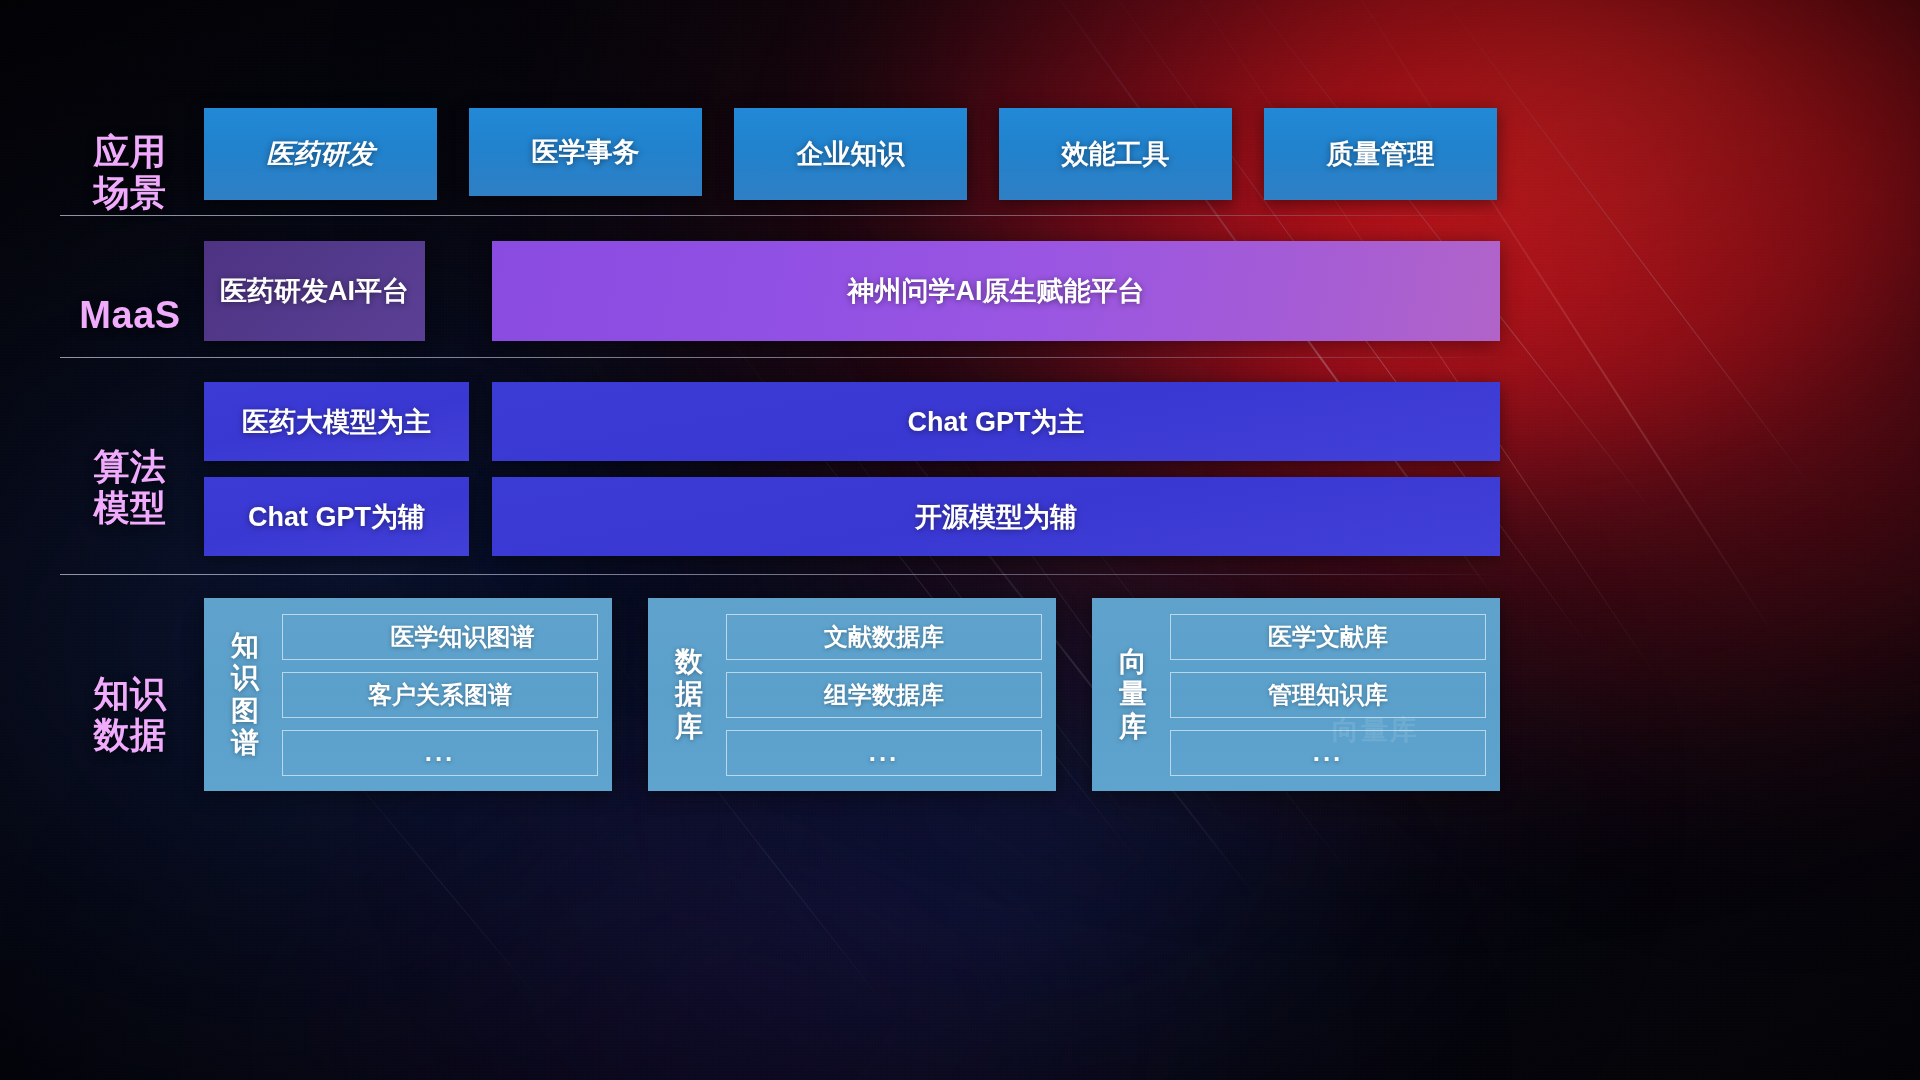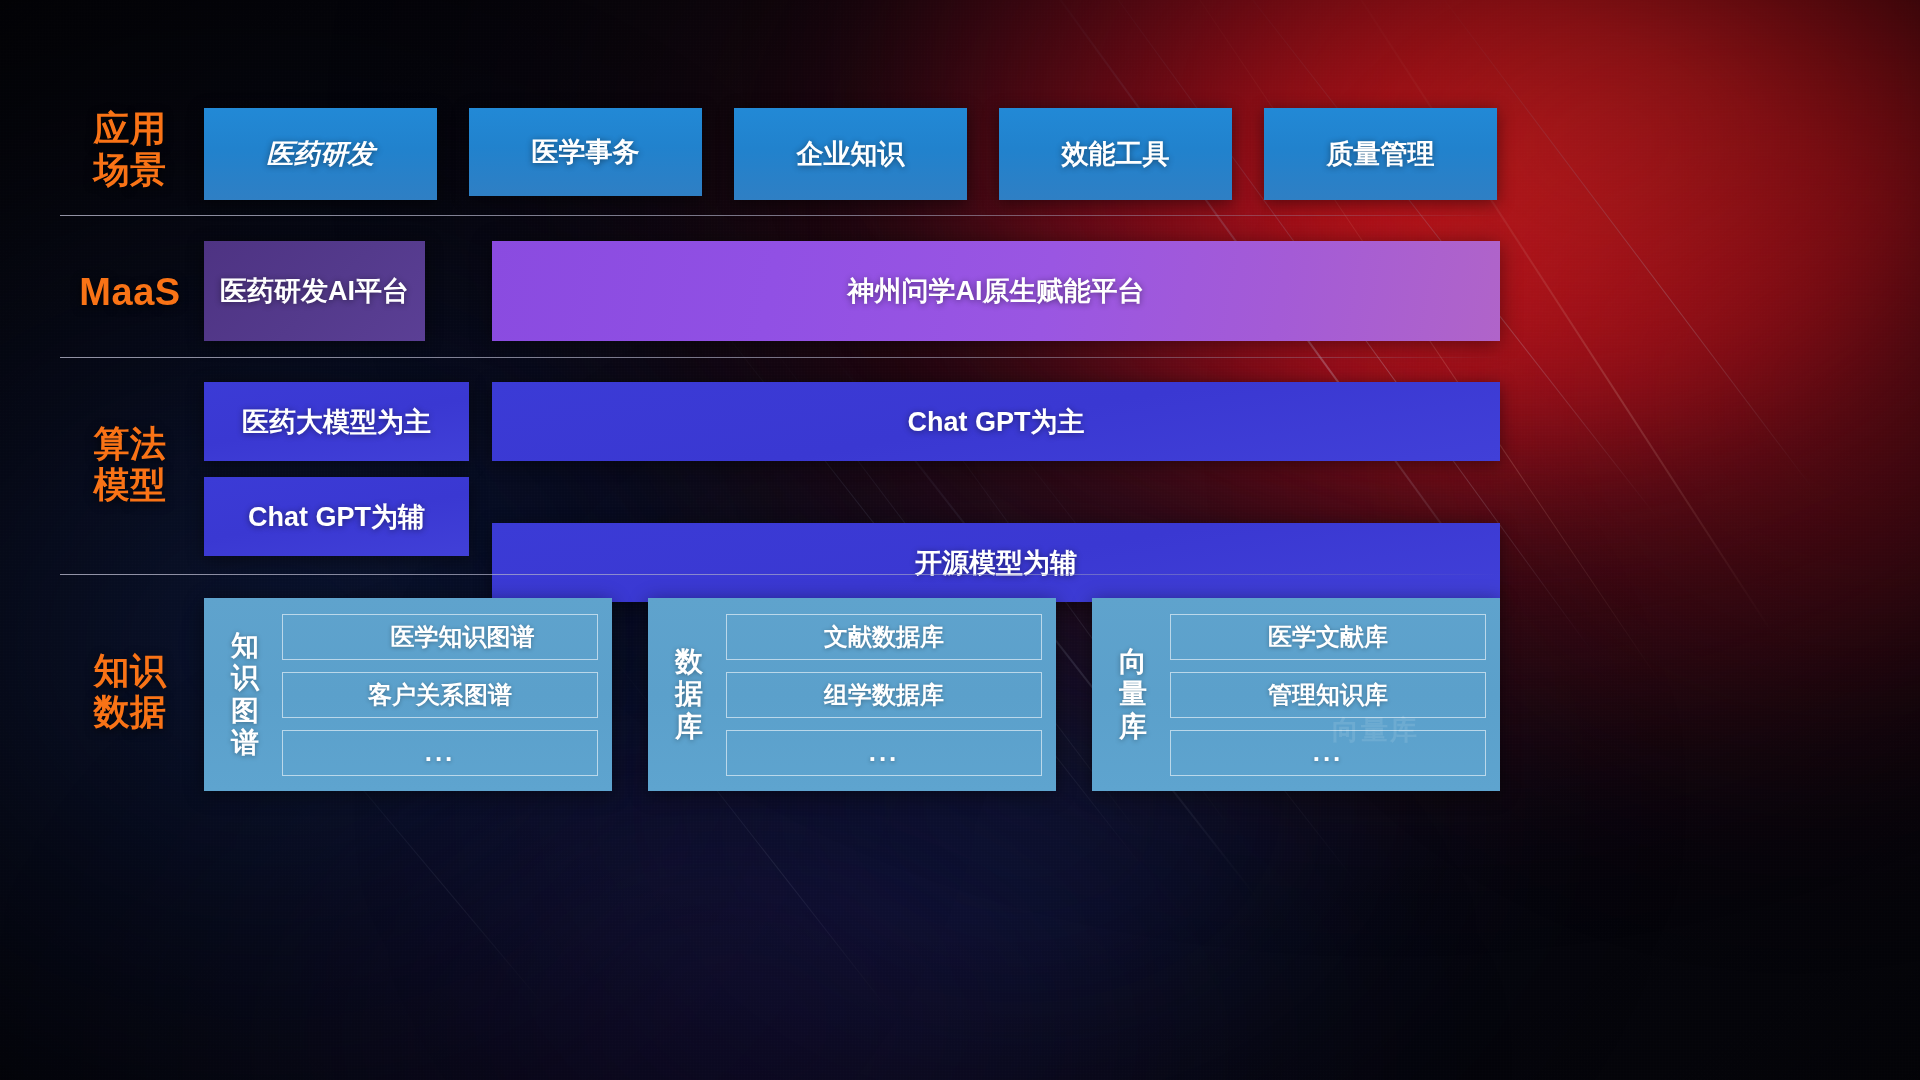--- a/index.html
+++ b/index.html
@@ -84,26 +84,27 @@
     background-image:
       repeating-linear-gradient(0deg,rgba(255,255,255,.028) 0 1px,rgba(0,0,0,0) 1px 3px),
       repeating-linear-gradient(90deg,rgba(255,255,255,.022) 0 1px,rgba(0,0,0,0) 1px 3px);
   }
 
   
   #content{position:absolute;inset:0;}
 
   .row-label{
     position:absolute;
-    color:#f97316;font-weight:bold;
+    color:#f0abfc;font-weight:bold;
     text-align:center;
     line-height:1.14;
     letter-spacing:.5px;
     text-shadow:0 2px 10px rgba(0,0,0,.7);
     white-space:pre-line;
+    margin-top:23px;
   }
   .label-cjk{font-size:36px;}
   .label-latin{font-size:38px;letter-spacing:.5px;}
 
   .divider{
     position:absolute;height:1px;
     background:linear-gradient(90deg,
       rgba(186,186,206,.78) 0%,
       rgba(176,176,200,.62) 55%,
       rgba(150,150,176,.30) 88%,
@@ -245,21 +246,21 @@
 
   <div class="box algo-box dotted-tex" style="left:204px;top:382px;width:265px;height:79px;">
     <span>医药大模型为主</span>
   </div>
   <div class="box algo-box dotted-tex" style="left:492px;top:382px;width:1008px;height:79px;">
     <span>Chat GPT为主</span>
   </div>
   <div class="box algo-box dotted-tex" style="left:204px;top:477px;width:265px;height:79px;">
     <span>Chat GPT为辅</span>
   </div>
-  <div class="box algo-box dotted-tex" style="left:492px;top:477px;width:1008px;height:79px;margin-top:46px;">
+  <div class="box algo-box dotted-tex" style="left:492px;top:477px;width:1008px;height:79px;">
     <span>开源模型为辅</span>
   </div>
 
   <div class="divider" style="left:60px;top:574px;width:1440px;"></div>
 
   <div class="row-label label-cjk" style="left:60px;top:650px;width:140px;">知识
 数据</div>
 
   <div class="kd-panel dotted-tex" style="left:204px;top:598px;width:408px;height:193px;padding:13px 14px 13px 18px;">
     <div class="kd-cat" style="width:46px;margin-right:14px;">知

